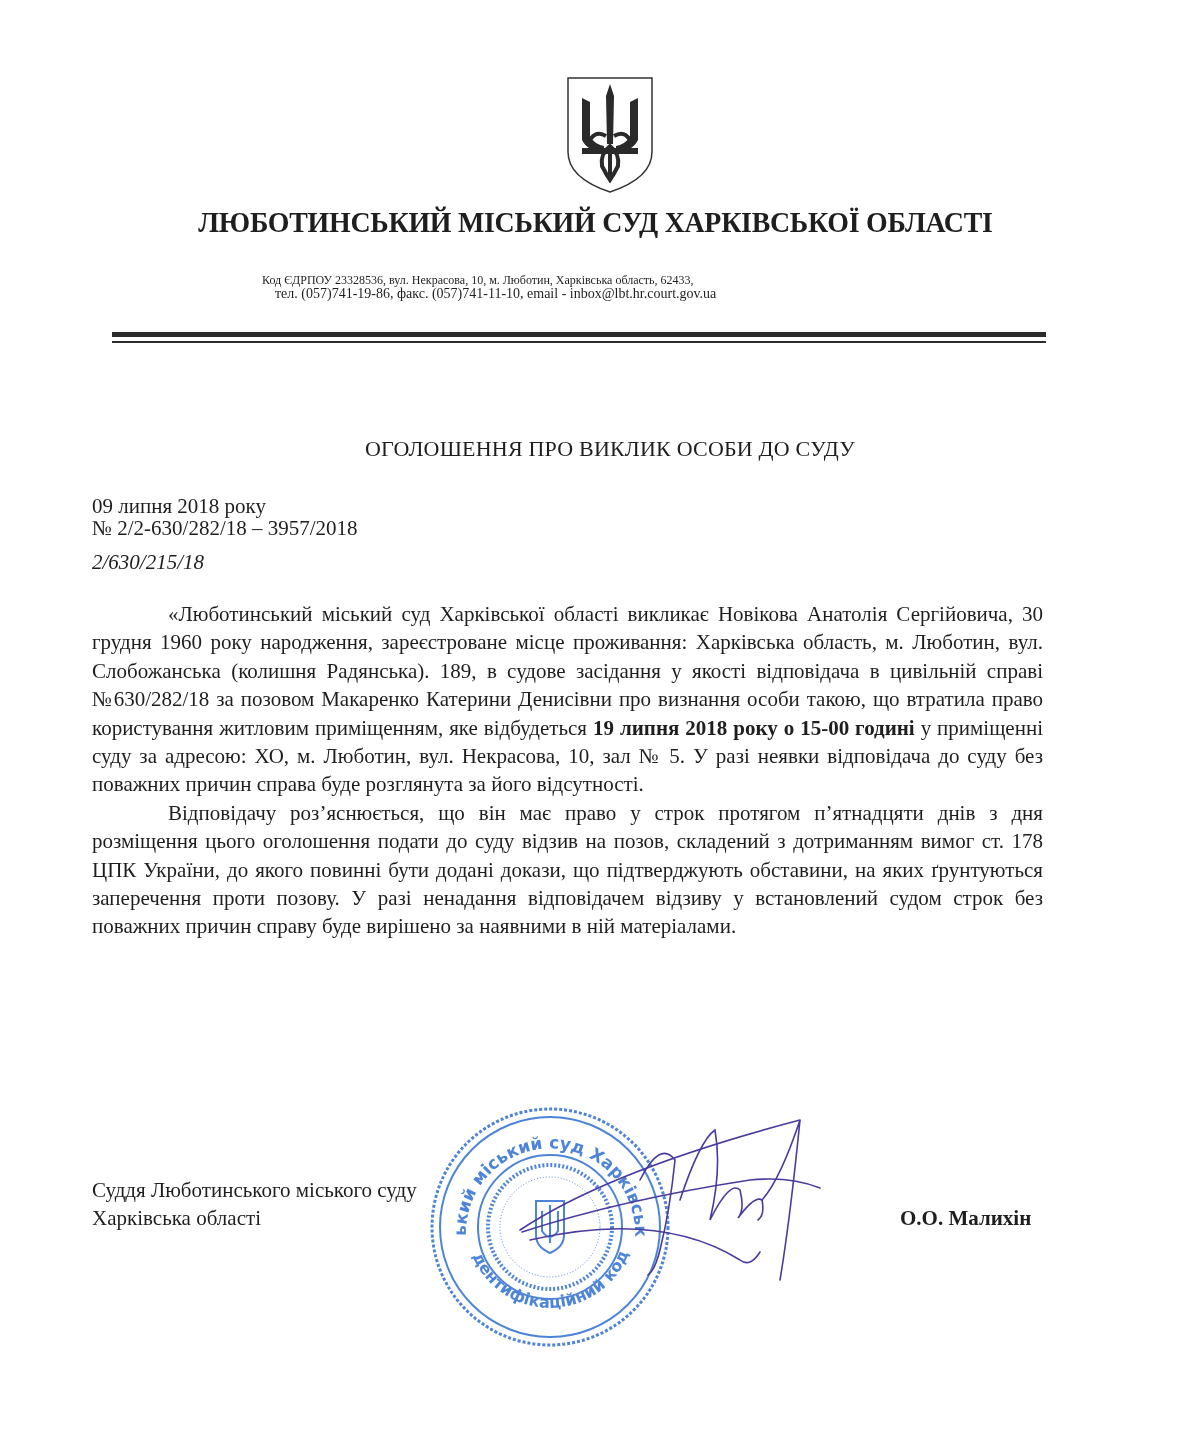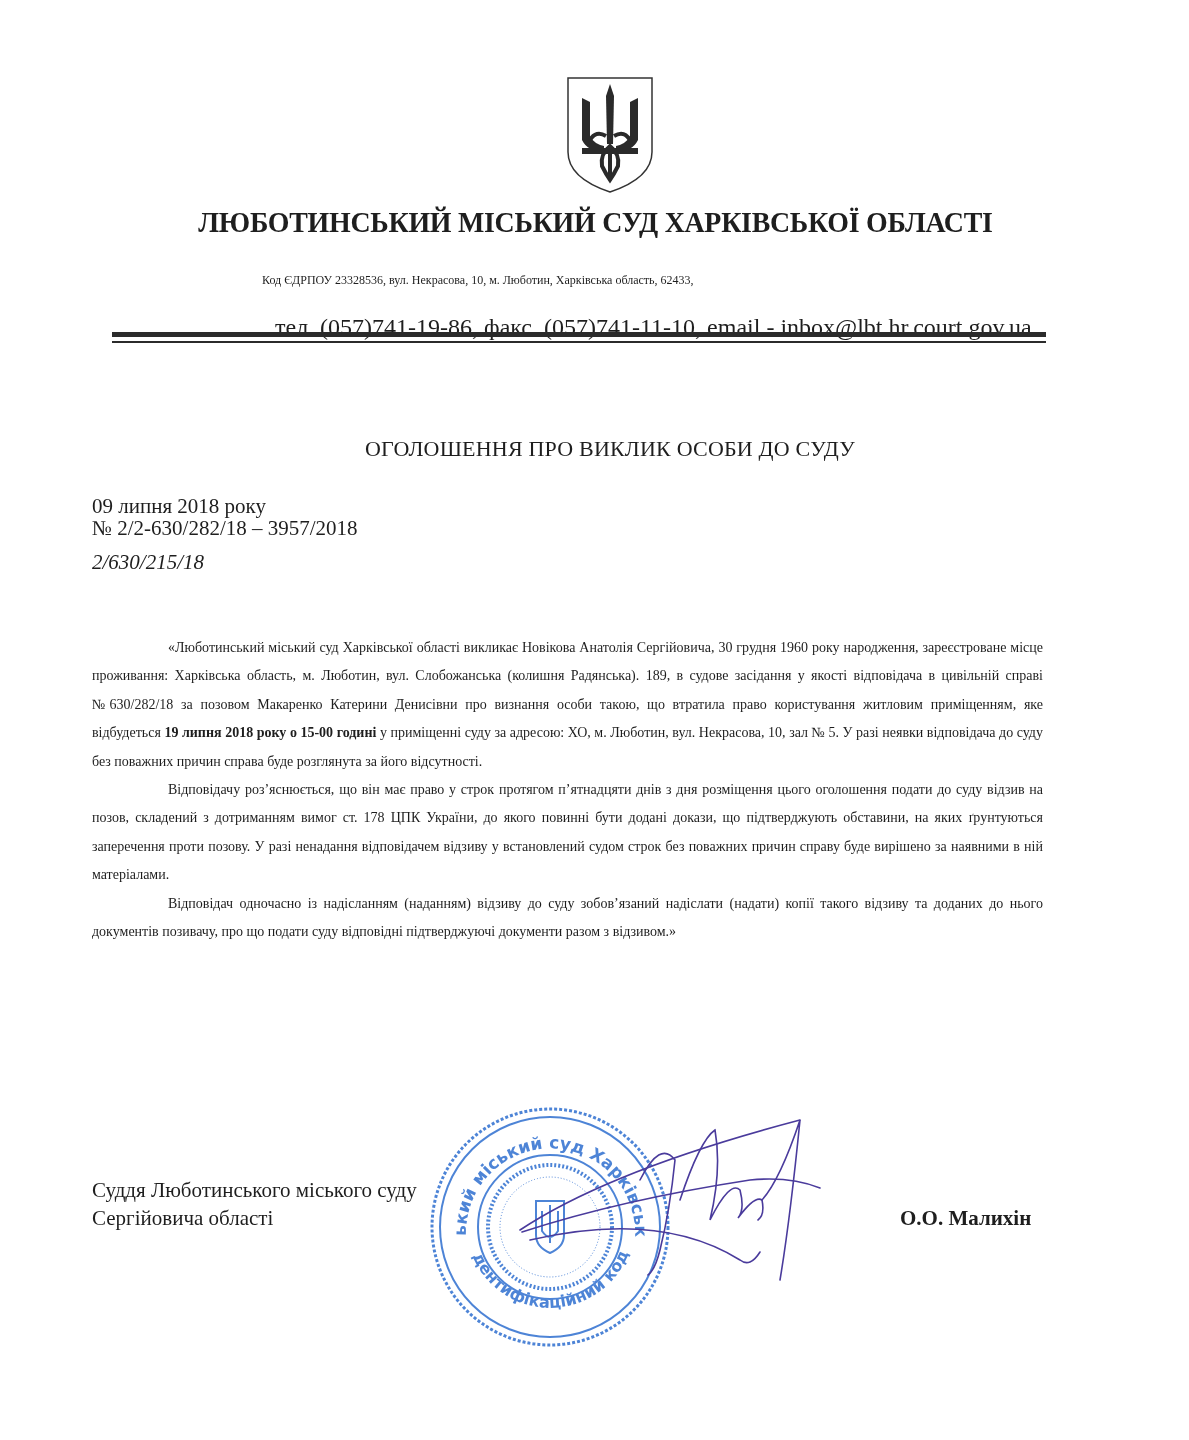--- a/index.html
+++ b/index.html
@@ -7,29 +7,29 @@
     width: 1189px; height: 1440px; background: #ffffff; position: relative; overflow: hidden;
     font-family: "Liberation Serif", "DejaVu Serif", serif; color: #1e1e1e;
   }
   .abs { position: absolute; }
   #emblem { left: 562px; top: 74px; width: 96px; height: 122px; }
   #court-title {
     left: 0; width: 1189px; top: 205px; text-align: center;
     font-size: 30px; font-weight: bold; letter-spacing: -0.3px; transform: scaleX(0.93); transform-origin: 608px 0;
   }
   #contact1 { left: 262px; top: 273px; font-size: 12px; white-space: nowrap; }
-  #contact2 { left: 275px; top: 314px; font-size: 24px; white-space: nowrap; }
+  #contact2 { left: 275px; top: 286px; font-size: 14px; white-space: nowrap; }
   #rule-thick { left: 112px; top: 332px; width: 934px; height: 5px; background: #2b2b2b; }
   #rule-thin { left: 112px; top: 341px; width: 934px; height: 2px; background: #2b2b2b; }
   #notice-title { left: 0; width: 1220px; top: 436px; text-align: center; font-size: 22px; letter-spacing: 0.2px; }
   .meta { left: 92px; font-size: 21px; white-space: nowrap; }
   #meta-date { top: 494px; }
   #meta-number { top: 516px; }
   #meta-ref { top: 550px; font-style: italic; }
-  #body-text { left: 92px; top: 600px; width: 951px; font-size: 14px; line-height: 28.4px; text-align: justify; margin-top: 34px; }
+  #body-text { left: 92px; top: 600px; width: 951px; font-size: 21px; line-height: 28.4px; text-align: justify; }
   #body-text p { margin: 0; text-indent: 76px; }
   #body-text b { font-weight: bold; }
   #judge-line1 { left: 92px; top: 1178px; font-size: 21px; white-space: nowrap; }
   #judge-line2 { left: 92px; top: 1206px; font-size: 21px; white-space: nowrap; }
   #judge-name { left: 900px; top: 1206px; font-size: 21px; white-space: nowrap; font-weight: bold; }
   #stamp { left: 428px; top: 1105px; width: 245px; height: 245px; }
   #signature { left: 500px; top: 1100px; width: 330px; height: 200px; }
 </style>
 </head>
 <body>
@@ -52,25 +52,24 @@
 <div id="rule-thin" class="abs"></div>
 
 <div id="notice-title" class="abs">ОГОЛОШЕННЯ ПРО ВИКЛИК ОСОБИ ДО СУДУ</div>
 <div id="meta-date" class="abs meta">09 липня 2018 року</div>
 <div id="meta-number" class="abs meta">№ 2/2-630/282/18 – 3957/2018</div>
 <div id="meta-ref" class="abs meta">2/630/215/18</div>
 
 <div id="body-text" class="abs">
   <p><span>«Люботинський міський суд Харківської області викликає Новікова Анатолія Сергійовича, 30 грудня 1960 року народження, зареєстроване місце проживання: Харківська область, м. Люботин, вул. Слобожанська (колишня Радянська). 189, в судове засідання у якості відповідача в цивільній справі №630/282/18 за позовом Макаренко Катерини Денисівни про визнання особи такою, що втратила право користування житловим приміщенням, яке відбудеться </span><b>19 липня 2018 року о 15-00 годині</b><span> у приміщенні суду за адресою: ХО, м. Люботин, вул. Некрасова, 10, зал № 5. У разі неявки відповідача до суду без поважних причин справа буде розглянута за його відсутності.</span></p>
   <p>Відповідачу роз’яснюється, що він має право у строк протягом п’ятнадцяти днів з дня розміщення цього оголошення подати до суду відзив на позов, складений з дотриманням вимог ст. 178 ЦПК України, до якого повинні бути додані докази, що підтверджують обставини, на яких ґрунтуються заперечення проти позову. У разі ненадання відповідачем відзиву у встановлений судом строк без поважних причин справу буде вирішено за наявними в ній матеріалами.</p>
-  <p>Відповідач одночасно із надісланням (наданням) відзиву до суду зобов’язаний надіслати (надати) копії такого відзиву та доданих до нього документів позивачу, про що подати суду відповідні підтверджуючі документи разом з відзивом.»</p>
 </div>
 
 <div id="judge-line1" class="abs">Суддя Люботинського міського суду</div>
-<div id="judge-line2" class="abs">Сергійовича області</div>
+<div id="judge-line2" class="abs">Харківська області</div>
 <div id="judge-name" class="abs">О.О. Малихін</div>
 
 <svg id="stamp" class="abs" viewBox="0 0 245 245" opacity="0.85">
   <defs>
     <path id="stamp-arc-top" d="M38 128 A84 84 0 1 1 207 128"></path>
     <path id="stamp-arc-bottom" d="M44 150 A84 84 0 0 0 200 150"></path>
   </defs>
   <circle cx="122" cy="122" r="118" fill="none" stroke="#2f6fd0" stroke-width="3" stroke-dasharray="3 2"></circle>
   <circle cx="122" cy="122" r="110" fill="none" stroke="#2f6fd0" stroke-width="2"></circle>
   <circle cx="122" cy="122" r="72" fill="none" stroke="#2f6fd0" stroke-width="2"></circle>

